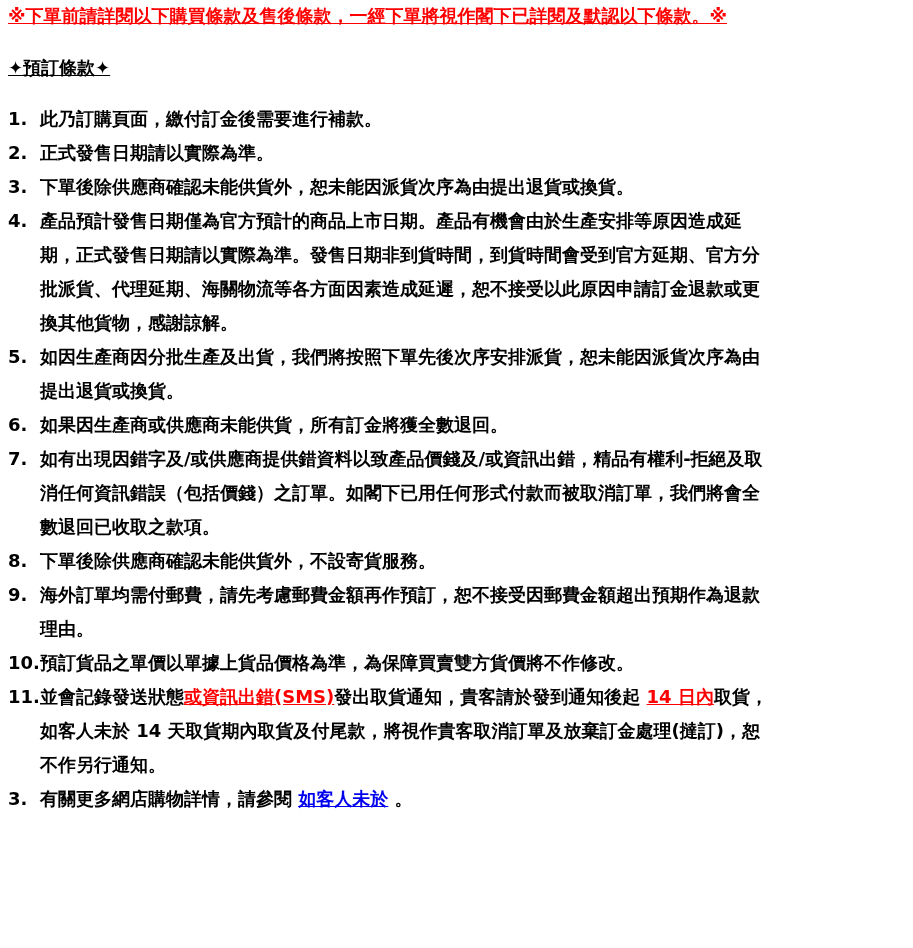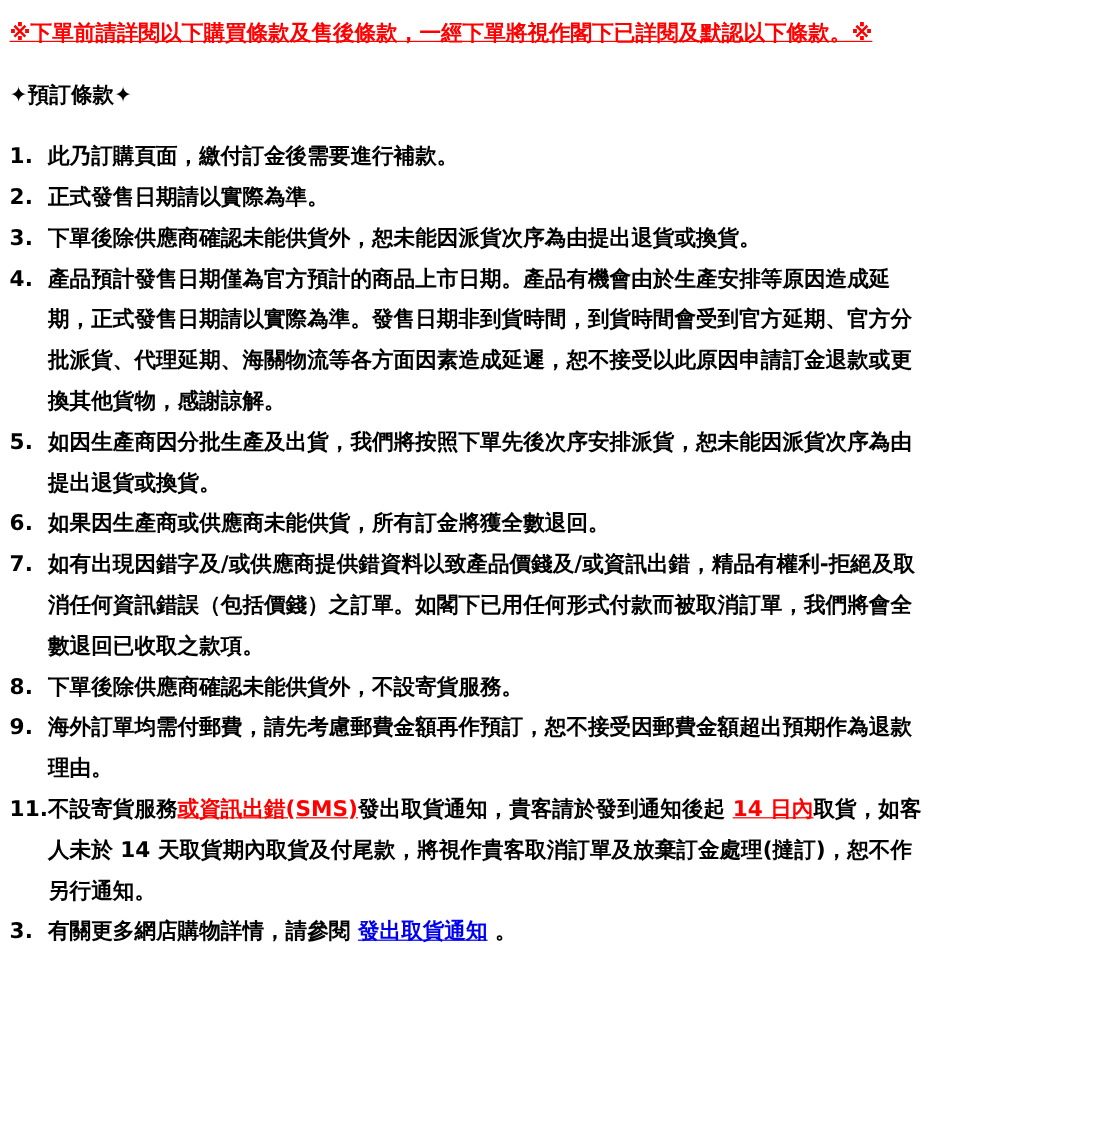--- a/index.html
+++ b/index.html
@@ -11,32 +11,33 @@
     width: 913px;
     font-family: "DejaVu Sans", "Liberation Sans", sans-serif;
     font-weight: bold;
     color: #000000;
     -webkit-font-smoothing: antialiased;
   }
   .page {
     box-sizing: border-box;
     width: 785px;
     min-height: 948px;
-    padding: 14px 10px 10px 8px;
+    padding: 2px 10px 10px 8px;
     background: #ffffff;
   }
   .notice {
     color: #ff0000;
     text-decoration: underline;
     font-size: 18px;
     line-height: 28px;
     margin-bottom: 24px;
   }
   .section-title {
     color: #000000;
+    text-decoration: underline;
     font-size: 18px;
     line-height: 28px;
     margin-bottom: 20px;
   }
   .terms {
     font-size: 18px;
   }
   .term {
     display: flex;
     align-items: flex-start;
@@ -103,22 +104,26 @@
       </div>
       <div class="term">
         <span class="term-num">8.</span>
         <span class="term-text"><span>下單後除供應商確認未能供貨外，不設寄貨服務。</span></span>
       </div>
       <div class="term">
         <span class="term-num">9.</span>
         <span class="term-text"><span>海外訂單均需付郵費，請先考慮郵費金額再作預訂，恕不接受因郵費金額超出預期作為退款理由。</span></span>
       </div>
       <div class="term">
+        <span class="term-num">10.</span>
+        <span class="term-text"><span>預訂貨品之單價以單據上貨品價格為準，為保障買賣雙方貨價將不作修改。</span></span>
+      </div>
+      <div class="term">
         <span class="term-num">11.</span>
-        <span class="term-text"><span>不設寄貨服務</span><span class="seg-red-underline">或資訊出錯(SMS)</span><span>發出取貨通知，貴客請於發到通知後起 </span><span class="seg-red-underline">14 日內</span><span>取貨，如客人未於 14 天取貨期內取貨及付尾款，將視作貴客取消訂單及放棄訂金處理(撻訂)，恕不作另行通知。</span></span>
+        <span class="term-text"><span>並會記錄發送狀態</span><span class="seg-red-underline">或資訊出錯(SMS)</span><span>發出取貨通知，貴客請於發到通知後起 </span><span class="seg-red-underline">14 日內</span><span>取貨，如客人未於 14 天取貨期內取貨及付尾款，將視作貴客取消訂單及放棄訂金處理(撻訂)，恕不作另行通知。</span></span>
       </div>
       <div class="term">
         <span class="term-num">3.</span>
-        <span class="term-text"><span>有關更多網店購物詳情，請參閱 </span><span class="seg-link">發出取貨通知</span><span> 。</span></span>
+        <span class="term-text"><span>有關更多網店購物詳情，請參閱 </span><span class="seg-link">如客人未於</span><span> 。</span></span>
       </div>
     </div>
 
 </div>
 
 </body></html>

